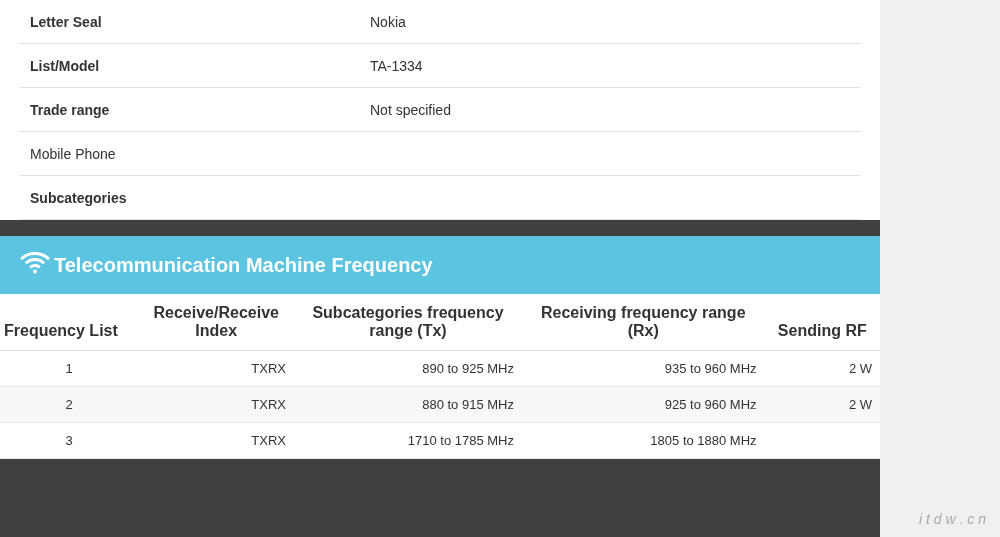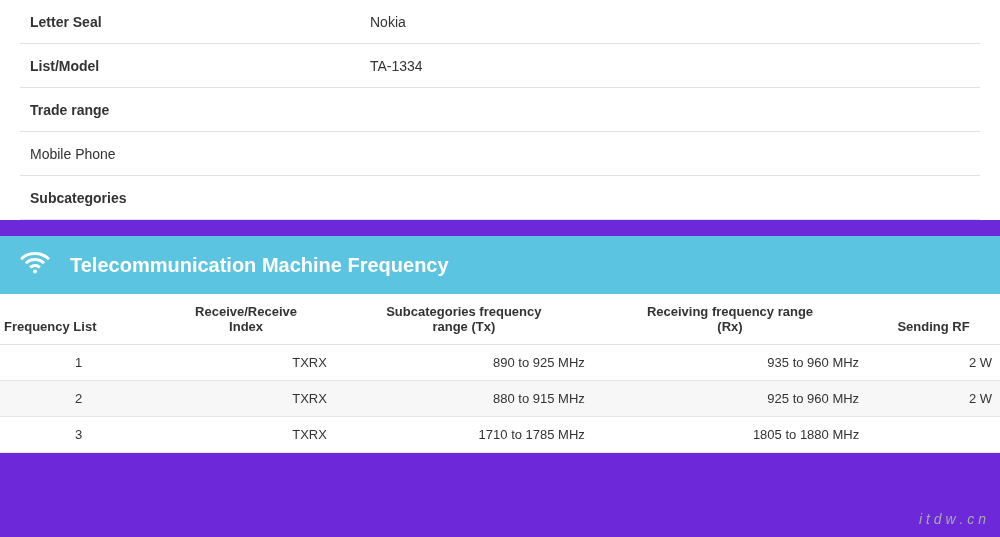--- a/index.html
+++ b/index.html
@@ -5,22 +5,22 @@
     * { margin: 0; padding: 0; box-sizing: border-box; }
     body {
       font-family: Arial, sans-serif;
       background: #f0f0f0;
       width: 1000px;
       min-height: 537px;
       overflow: hidden;
     }
 
     .main-container {
-      background: #6d28d9;
-      width: 1000px;
+      background: #404040;
+      width: 880px;
       min-height: 537px;
     }
 
     
     .info-section {
       background: #fff;
       padding: 0 20px;
     }
 
     .info-row {
@@ -49,21 +49,21 @@
       align-items: center;
       flex: 1;
     }
 
     
     .freq-header {
       background: #5bc4e0;
       padding: 14px 20px;
       display: flex;
       align-items: center;
-      gap: 20px;
+      gap: 4px;
       margin-top: 16px;
     }
 
     .wifi-icon {
       color: #fff;
       font-size: 22px;
       display: inline-block;
     }
 
     .freq-header-title {
@@ -73,21 +73,21 @@
     }
 
     
     .freq-table {
       width: 100%;
       border-collapse: collapse;
       background: #fff;
     }
 
     .freq-table th {
-      font-size: 13px;
+      font-size: 16px;
       font-weight: bold;
       color: #333;
       text-align: center;
       padding: 10px 8px;
       border-bottom: 1px solid #e0e0e0;
       vertical-align: bottom;
     }
 
     .freq-table th:first-child {
       text-align: left;
@@ -138,20 +138,21 @@
     <div class="info-row">
       <div class="info-label">Letter Seal</div>
       <div class="info-value">Nokia</div>
     </div>
     <div class="info-row">
       <div class="info-label">List/Model</div>
       <div class="info-value">TA-1334</div>
     </div>
     <div class="info-row">
       <div class="info-label">Trade range</div>
+      <div class="info-value">Not specified</div>
     </div>
     <div class="info-row">
       <div class="info-value">Mobile Phone</div>
     </div>
     <div class="info-row">
       <div class="info-label">Subcategories</div>
       <div class="info-value"></div>
     </div>
   </div>
 

